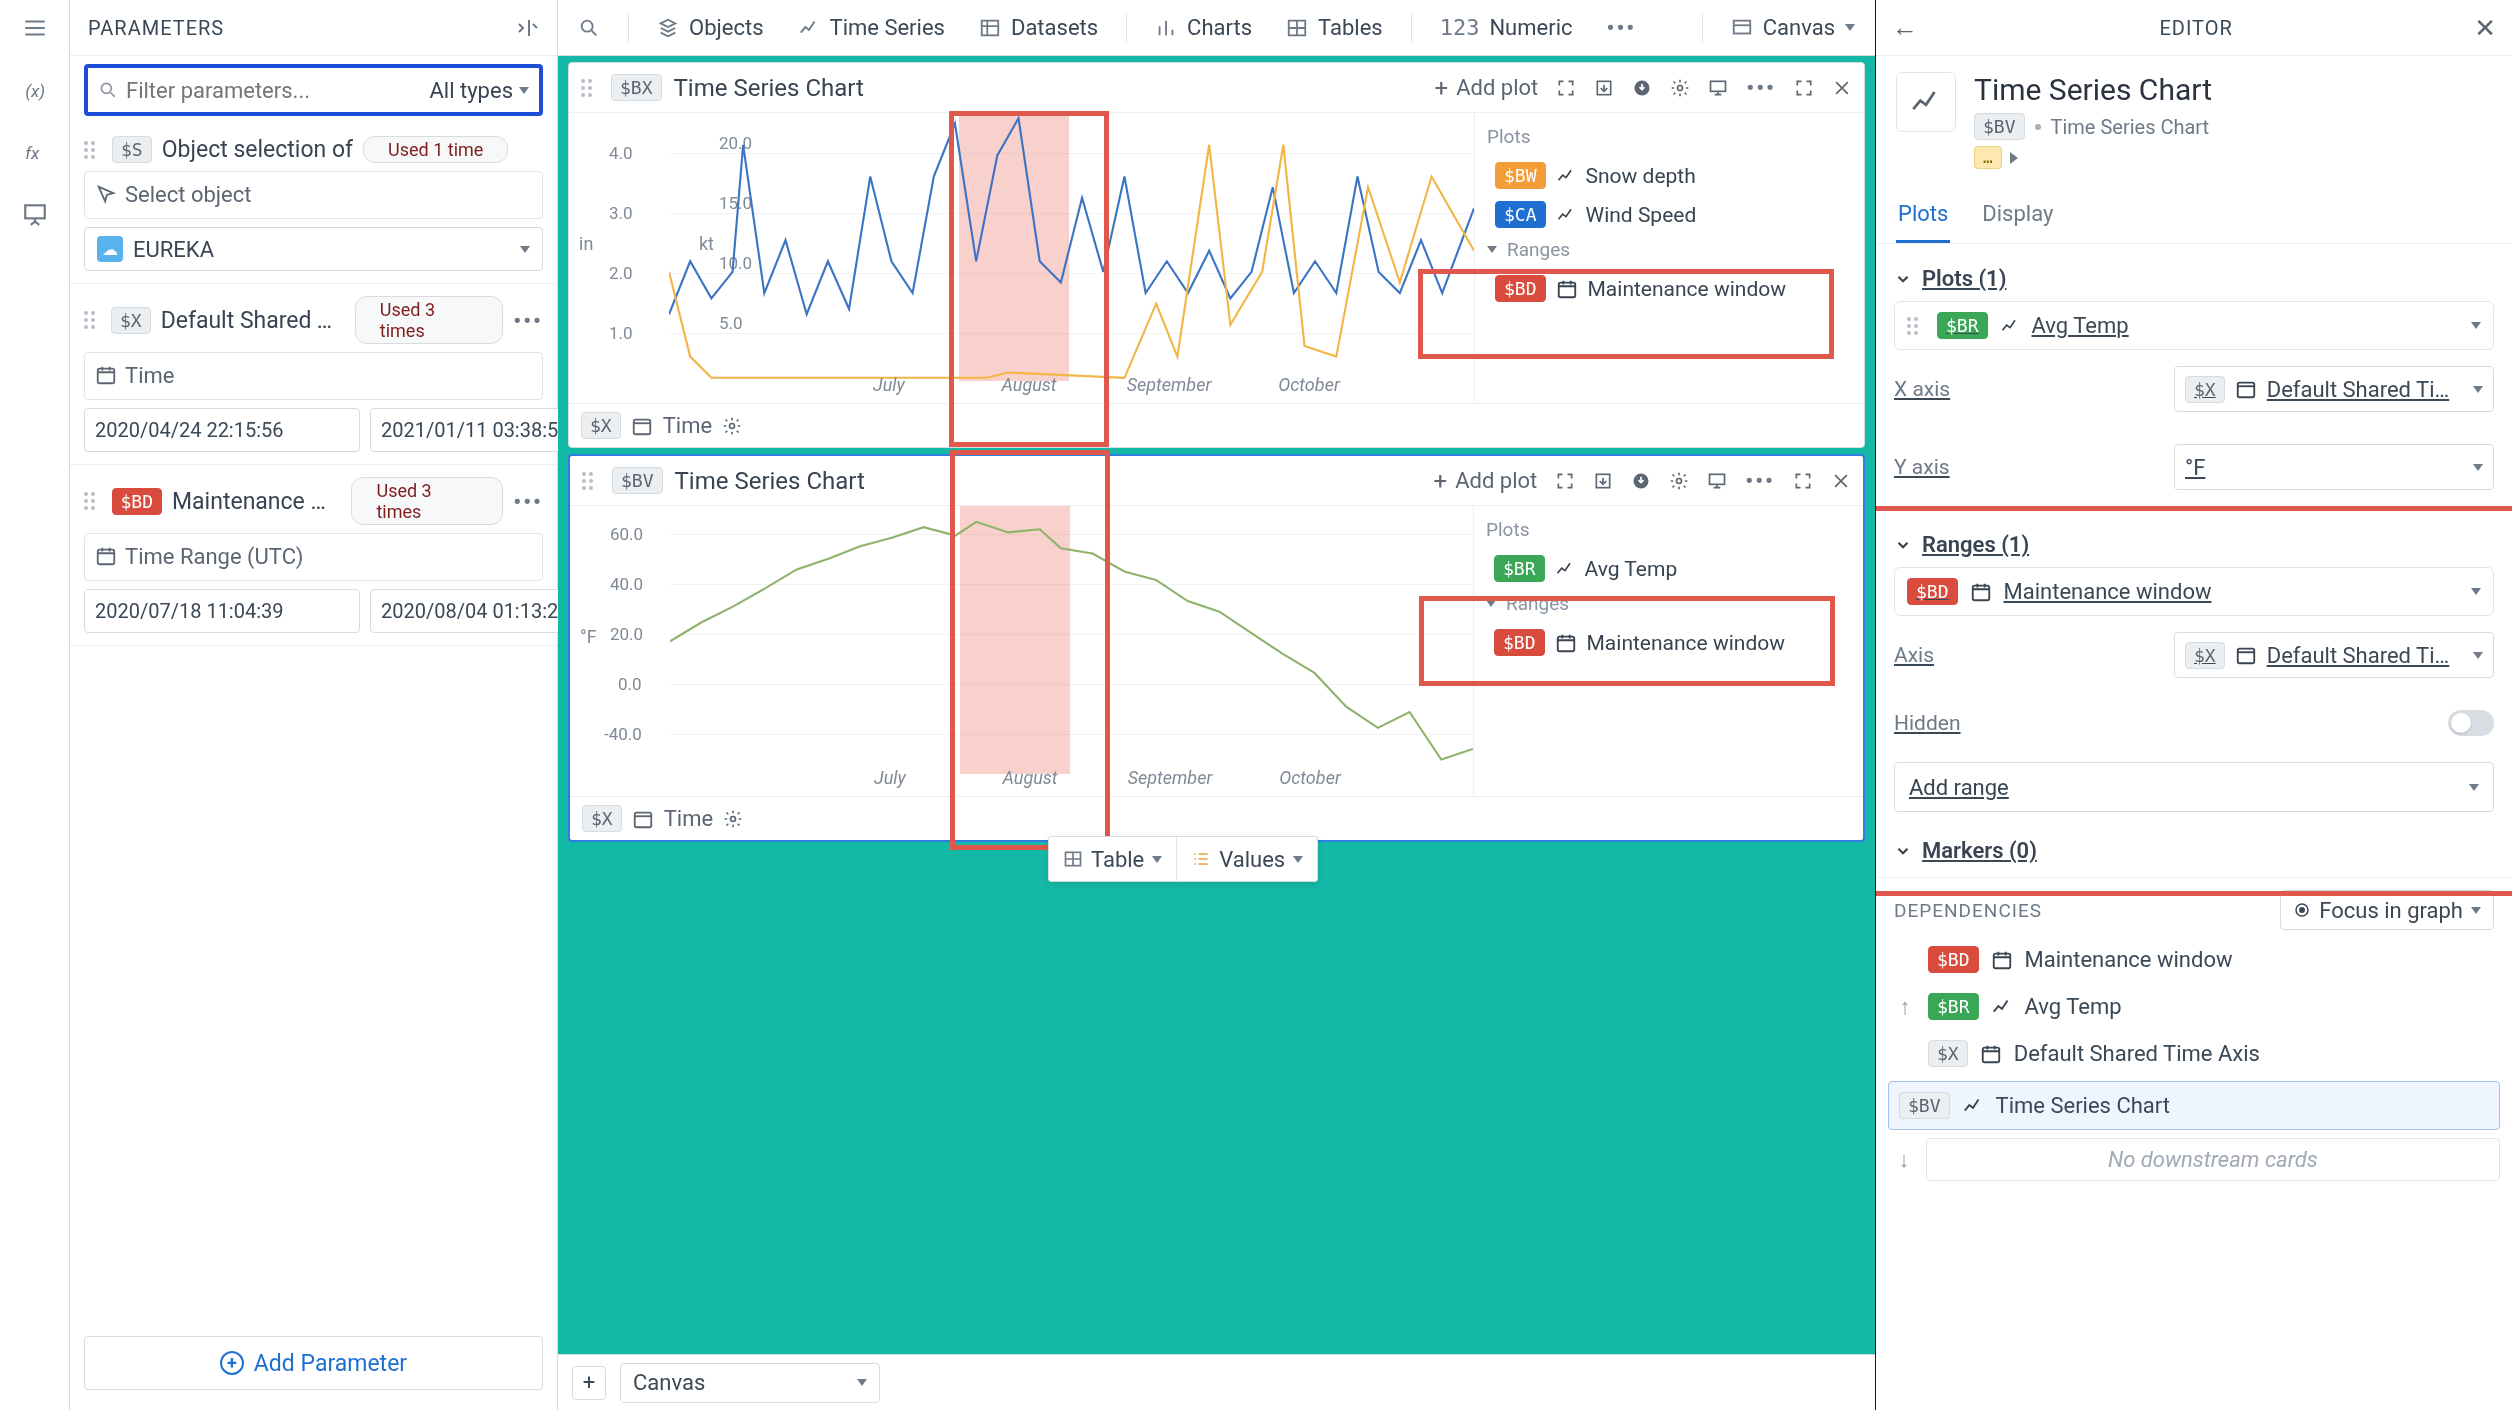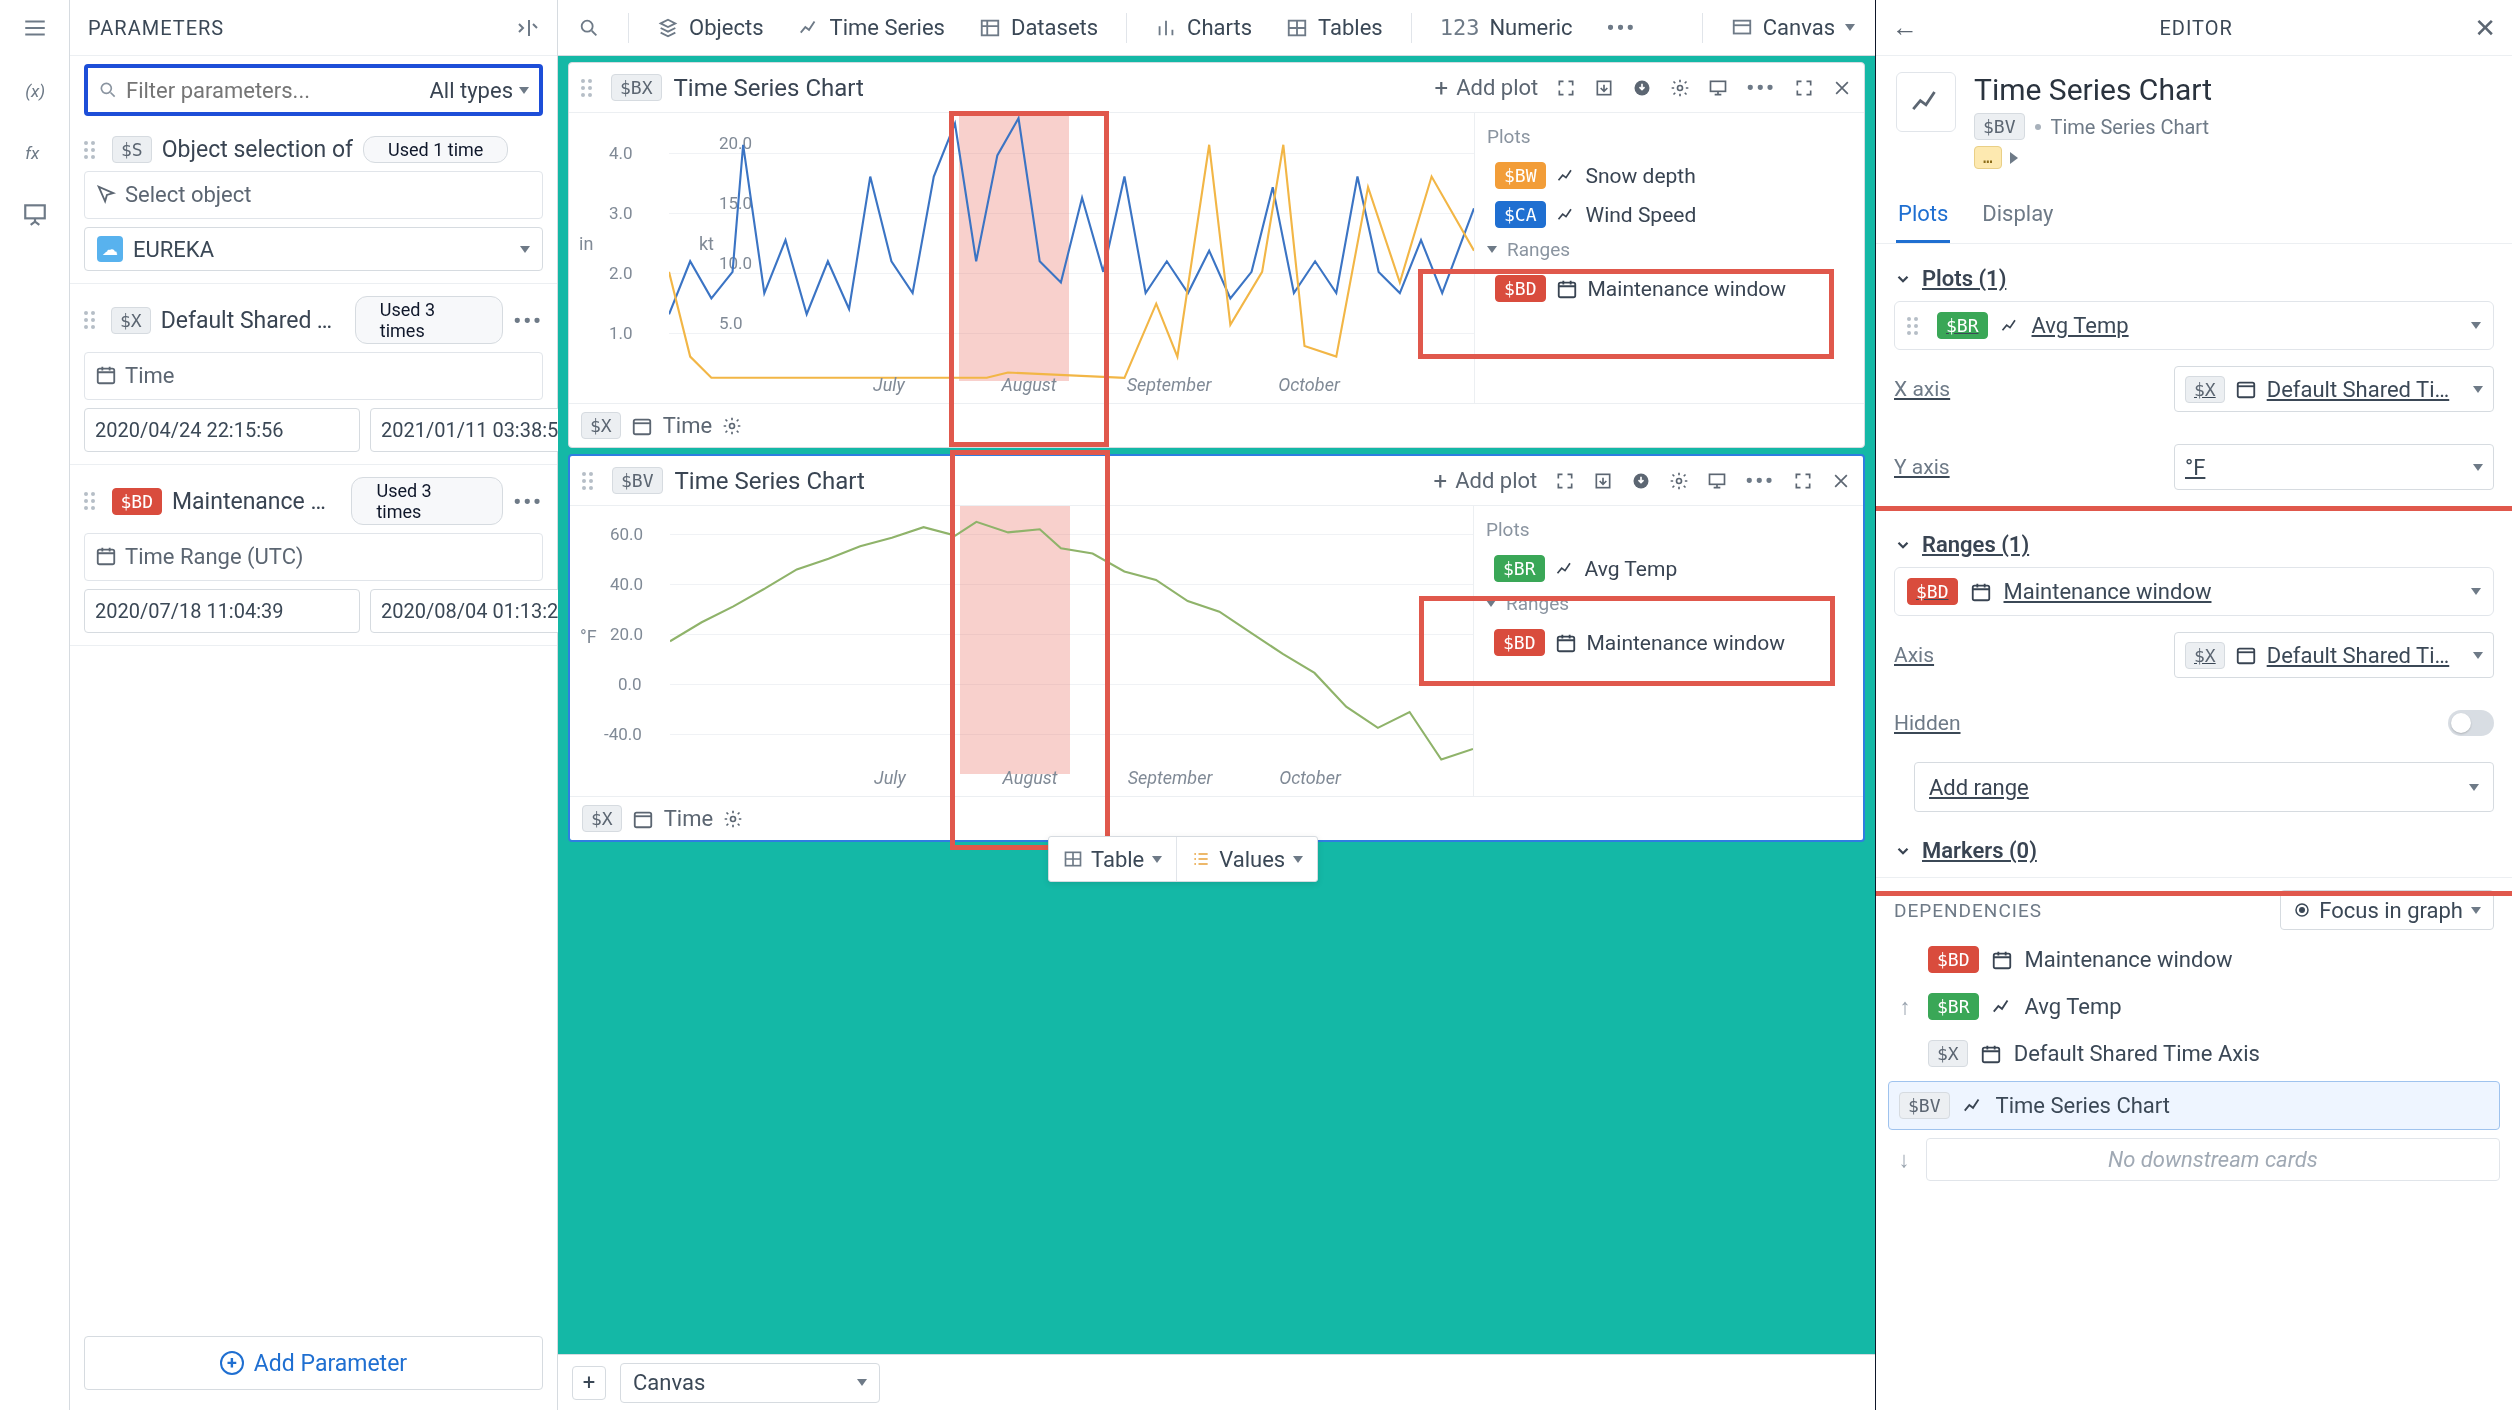--- a/index.html
+++ b/index.html
@@ -22,21 +22,21 @@
 .group-title { display:flex; align-items:center; gap:10px; padding:6px 0 8px; }
 .drag-dots { width:18px; height:18px; display:grid; grid-template-columns:repeat(2,4px); grid-auto-rows:4px; gap:3px; }
 .drag-dots i { background:#b6bec7; border-radius:50%; }
 .pill { font-family: ui-monospace, SFMono-Regular, Menlo, monospace; font-size:18px; padding:2px 8px; border-radius:4px; border:1px solid #d6dbe0; background:#f7f8fa; color:#5c6672; }
 .pill.blue { background:#1f6fd1; border-color:#1f6fd1; color:#fff; }
 .pill.orange { background:#f29d38; border-color:#f29d38; color:#fff; }
 .pill.green { background:#3aa757; border-color:#3aa757; color:#fff; }
 .pill.red { background:#d94c3d; border-color:#d94c3d; color:#fff; }
 .pill.grayfill { background:#eceff2; }
 .group-name { font-size:23px; color:#394452; white-space:nowrap; overflow:hidden; text-overflow:ellipsis; max-width:200px; }
-.used-tag { font-size:18px; color:#0f172a; border:1px solid #d6dbe0; padding:2px 24px; border-radius:12px; background:#f7f8fa; }
+.used-tag { font-size:18px; color:#7f1d1d; border:1px solid #d6dbe0; padding:2px 24px; border-radius:12px; background:#f7f8fa; }
 .more { color:#6e7a87; letter-spacing:2px; cursor:pointer; font-weight:bold; }
 .field-label-row { display:flex; align-items:center; gap:8px; padding:4px 0 6px; border:1px solid #e1e5ea; height:48px; border-radius:4px; padding-left:10px; color:#5c6672; }
 .select-box { border:1px solid #d6dbe0; height:44px; border-radius:4px; display:flex; align-items:center; justify-content:space-between; padding:0 12px; cursor:pointer; background:#fff; }
 .select-box .left { display:flex; align-items:center; gap:10px; }
 .cloud-badge { width:26px;height:26px;background:#58b2ee;border-radius:4px;display:flex;align-items:center;justify-content:center;color:#fff;font-size:16px; }
 .two-inputs { display:flex; gap:10px; }
 .two-inputs input { flex:1; border:1px solid #d6dbe0; height:44px; border-radius:4px; padding:0 10px; font-size:20px; color:#3b4856; }
 .add-param-area { margin-top:auto; padding:20px 14px; }
 .add-param-btn { width:100%; border:1px solid #d6dbe0; height:54px; border-radius:4px; background:#fff; display:flex; align-items:center; justify-content:center; gap:10px; color:#1f6fd1; font-size:23px; cursor:pointer; }
 .plus-circle { width:24px;height:24px;border-radius:50%;border:2px solid #1f6fd1; display:flex;align-items:center;justify-content:center;color:#1f6fd1;font-weight:bold;font-size:18px;line-height:1; }
@@ -98,21 +98,21 @@
 .section { padding: 12px 18px 4px; text-decoration: underline; }
 .sec-title { display:flex; align-items:center; gap:10px; font-size:22px; font-weight:600; color:#394452; padding:10px 0; cursor:pointer; }
 .plot-row { border:1px solid #e1e5ea; border-radius:6px; display:flex; align-items:center; padding:10px 12px; gap:12px; cursor:pointer; }
 .plot-row .end { margin-left:auto; }
 .kv { display:flex; align-items:center; justify-content:space-between; padding:16px 0; }
 .kv .k { color:#6e7a87; font-size:21px; }
 .sel { border:1px solid #d6dbe0; height:46px; border-radius:4px; display:flex; align-items:center; padding:0 10px; gap:10px; min-width:320px; cursor:pointer; background:#fff; }
 .sel .end { margin-left:auto; }
 .toggle { width:46px; height:26px; border-radius:13px; background:#d8dde3; position:relative; cursor:pointer; }
 .toggle .knob { position:absolute; left:3px; top:3px; width:20px; height:20px; border-radius:50%; background:#fff; box-shadow:0 1px 2px rgba(0,0,0,.2); }
-.add-range { border:1px solid #d6dbe0; height:50px; border-radius:4px; display:flex; align-items:center; justify-content:space-between; padding:0 14px; cursor:pointer; color:#394452;margin-left:20px; }
+.add-range { border:1px solid #d6dbe0; height:50px; border-radius:4px; display:flex; align-items:center; justify-content:space-between; padding:0 14px; cursor:pointer; color:#394452; }
 .dep-header { display:flex; align-items:center; justify-content:space-between; padding:12px 18px 6px; border-top:1px solid #eceff2; }
 .dep-header .t { letter-spacing:1px; font-size:19px; color:#6e7a87; }
 .focus-graph { display:flex; align-items:center; gap:8px; border:1px solid #d6dbe0; height:40px; border-radius:4px; padding:0 12px; cursor:pointer; }
 .dep-item { display:flex; align-items:center; gap:12px; padding:10px 18px; }
 .dep-item.selected { background:#eef5ff; border:1px solid #9fc3ee; border-radius:4px; margin:4px 12px; padding:10px 10px; }
 .no-down { color:#a0a9b4; font-style:italic; text-align:center; width:100%; border:1px solid #e1e5ea; border-radius:4px; margin:4px 12px; padding:8px; }
 .arrow-ic { color:#9aa4af; width:22px; display:flex; justify-content:center; }
 .cal-ic, .chart-ic { width:22px; height:22px; color:#5c6672; }
 
 svg { display:block; }

